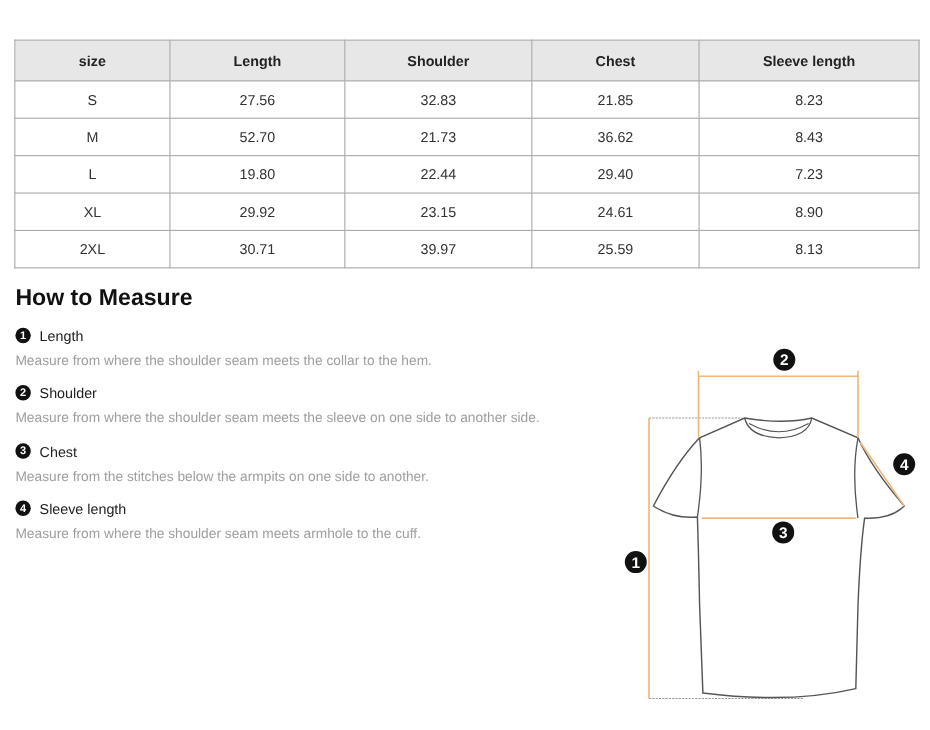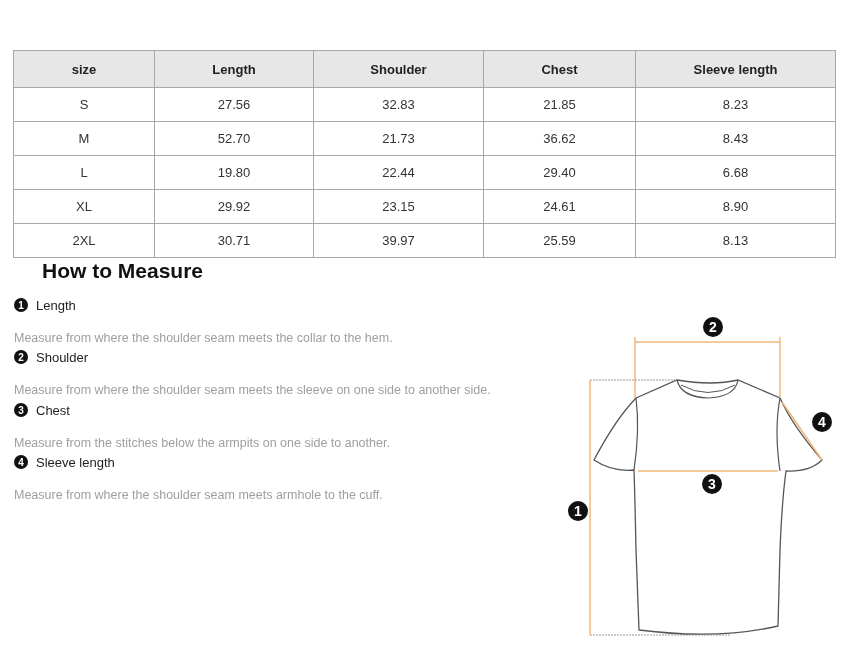--- a/index.html
+++ b/index.html
@@ -1,40 +1,40 @@
 <!DOCTYPE html>
 <html><head>
 <meta charset="utf-8">
 <style>
   * { box-sizing: border-box; margin: 0; padding: 0; }
   html, body { width: 845px; height: 664px; background: #ffffff; overflow: hidden; }
   body { font-family: "Liberation Sans", sans-serif; color: #1a1a1a; position: relative; }
 
   .size-table {
-    position: absolute; left: 13px; top: 50px; width: 822px;
+    position: absolute; left: 13px; top: 36px; width: 822px;
     border-collapse: collapse; table-layout: fixed;
   }
   .size-table th, .size-table td {
     border: 1px solid #a8a8a8; text-align: center; font-size: 13px; height: 34px;
   }
   .size-table th { background: #e7e7e7; font-weight: bold; height: 37px; color: #222; }
   .size-table td { color: #333; }
 
   .how-title {
-    position: absolute; left: 14px; top: 259px; font-size: 21px; font-weight: bold; color: #111; margin-left: 28px;
+    position: absolute; left: 14px; top: 259px; font-size: 21px; font-weight: bold; color: #111;
   }
   .step { position: absolute; left: 14px; }
   .step-head { display: flex; align-items: center; height: 18px; }
   .num {
     width: 14px; height: 14px; border-radius: 50%; background: #111; color: #fff;
     font-size: 10px; font-weight: bold; display: inline-flex; align-items: center; justify-content: center;
     margin-right: 8px;
   }
   .step-label { font-size: 13px; color: #222; }
-  .step-desc { font-size: 12.5px; color: #9e9e9e; margin-top: 17px; white-space: nowrap; }
+  .step-desc { font-size: 12.5px; color: #9e9e9e; margin-top: 7px; white-space: nowrap; }
 
   .diagram { position: absolute; left: 560px; top: 300px; width: 285px; height: 350px; }
 </style>
 </head>
 <body>
 
 <table class="size-table">
   <colgroup>
     <col style="width:141px">
       <col style="width:159px">
@@ -64,21 +64,21 @@
       <td>52.70</td>
       <td>21.73</td>
       <td>36.62</td>
       <td>8.43</td>
     </tr>
     <tr>
       <td>L</td>
       <td>19.80</td>
       <td>22.44</td>
       <td>29.40</td>
-      <td>6.68</td>
+      <td>7.23</td>
     </tr>
     <tr>
       <td>XL</td>
       <td>29.92</td>
       <td>23.15</td>
       <td>24.61</td>
       <td>8.90</td>
     </tr>
     <tr>
       <td>2XL</td>

